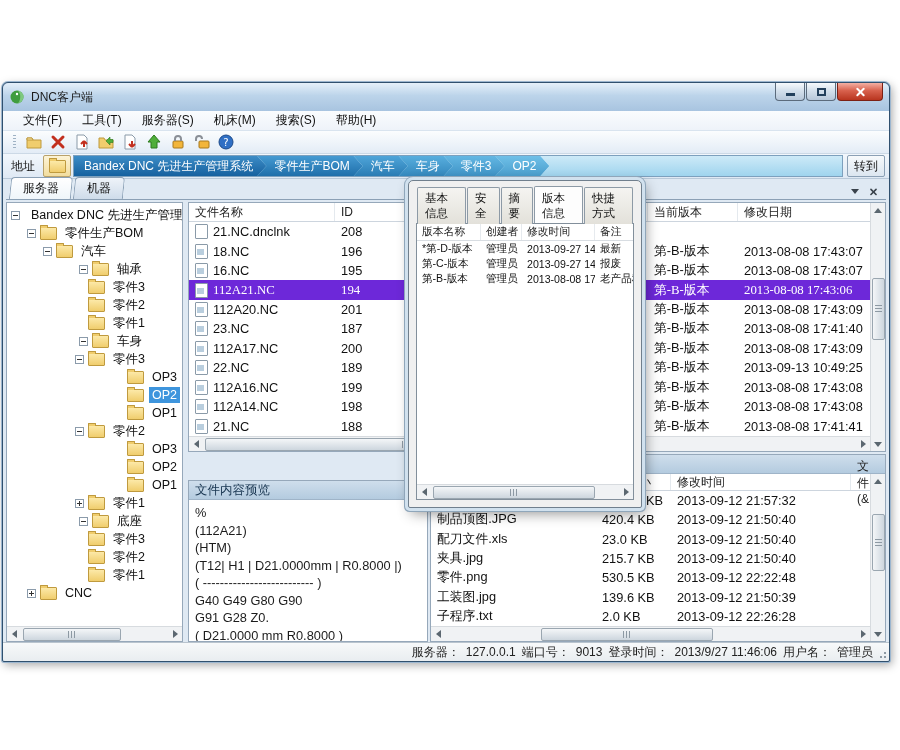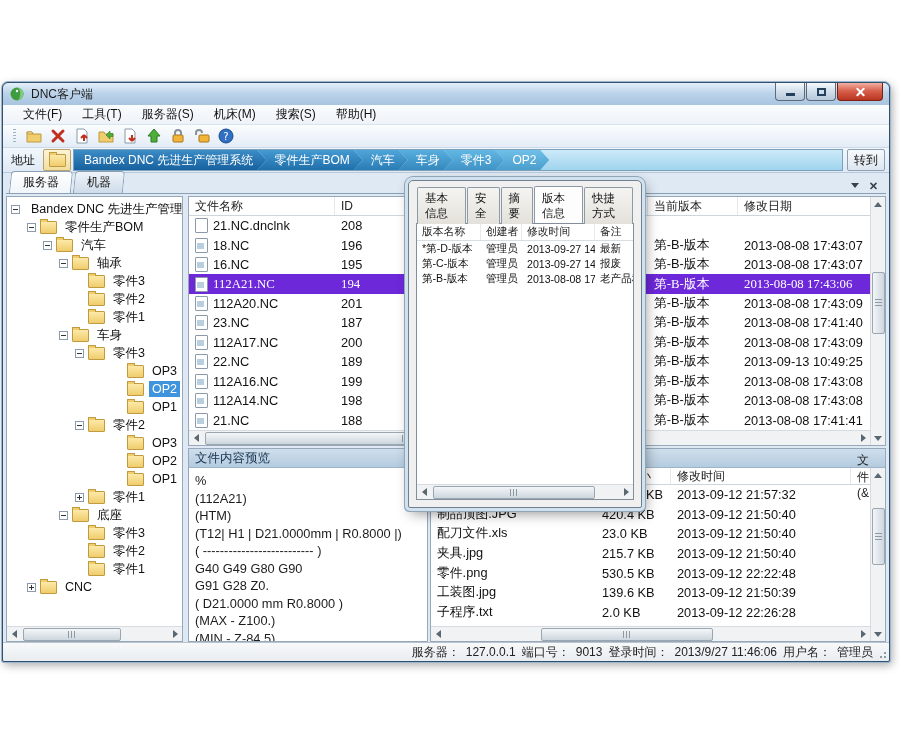--- a/index.html
+++ b/index.html
@@ -4,21 +4,21 @@
 <style>
   html,body{margin:0;padding:0;}
   body{width:900px;height:750px;background:#ffffff;font-family:"Liberation Sans","DejaVu Sans",sans-serif;position:relative;overflow:hidden;}
   .stage{position:absolute;inset:0;}
 
   
   .window{position:absolute;left:2px;top:82px;width:886px;height:578px;
     background:#bdd2e8;border:1px solid #30506e;border-radius:6px 6px 2px 2px;
     box-shadow:0 0 0 1px #9cb6cf,2px 3px 10px rgba(0,0,0,.35);
     display:flex;flex-direction:column;}
-  .titlebar{height:22px;display:flex;align-items:center;padding:0 6px;
+  .titlebar{height:28px;display:flex;align-items:center;padding:0 6px;
     background:linear-gradient(#e5f0fa,#bcd4ea 45%,#a8c4e0);border-radius:6px 6px 0 0;}
   .app-title{font-size:12px;color:#1c1c1c;margin-left:6px;}
   .win-buttons{margin-left:auto;display:flex;align-self:flex-start;}
   .win-btn{width:28px;height:17px;border:1px solid #5b6b7c;border-top:none;border-radius:0 0 4px 4px;
     background:linear-gradient(#f6fafd,#d4e0ec 45%,#b7c8da);display:flex;align-items:center;justify-content:center;margin-left:1px;}
   .win-btn.close{width:44px;background:linear-gradient(#f3b0a4,#d8614d 45%,#b8351f);border-color:#7c2014;}
   .g-min{width:9px;height:3px;background:#23405c;margin-top:6px;}
   .g-max{width:9px;height:8px;border:2px solid #23405c;box-sizing:border-box;background:transparent;}
 
   
@@ -54,21 +54,21 @@
 
   .body-row{flex:1;display:flex;min-height:0;border-top:1px solid #8ba0b5;background:#dfe9f3;padding-top:2px;}
   .panel{background:#fff;border:1px solid #96a8ba;box-sizing:border-box;}
   .tree-panel{width:177px;display:flex;flex-direction:column;min-height:0;}
   .splitter{width:5px;}
   .right-stack{flex:1;display:flex;flex-direction:column;min-width:0;}
 
   
   .tree-body{flex:1;overflow:hidden;padding-top:3px;}
   .trow{height:18px;display:flex;align-items:center;font-size:12.5px;color:#111;white-space:nowrap;}
-  .lvl0{padding-left:4px;} .lvl1{padding-left:20px;} .lvl2{padding-left:36px;} .lvl3{padding-left:52px;} .lvl4{padding-left:68px;} .lvl5{padding-left:107px;}
+  .lvl0{padding-left:4px;} .lvl1{padding-left:20px;} .lvl2{padding-left:36px;} .lvl3{padding-left:72px;} .lvl4{padding-left:68px;} .lvl5{padding-left:107px;}
   .exp{width:9px;height:9px;box-sizing:border-box;border:1px solid #8b9bab;background:#fff;position:relative;flex:0 0 9px;}
   .exp.minus::after{content:"";position:absolute;left:1px;right:1px;top:3px;height:1px;background:#333;}
   .exp.plus::after{content:"";position:absolute;left:1px;right:1px;top:3px;height:1px;background:#333;}
   .exp.plus::before{content:"";position:absolute;top:1px;bottom:1px;left:3px;width:1px;background:#333;}
   .exp.none{border:none;background:transparent;}
   .fold{width:15px;height:11px;background:linear-gradient(#fce9a8,#f0cd6d);border:1px solid #bf9a3e;border-radius:1px;position:relative;margin:0 5px 0 4px;flex:0 0 15px;}
   .fold::before{content:"";position:absolute;top:-3px;left:-1px;width:6px;height:2px;background:#f0cd6d;border:1px solid #bf9a3e;border-bottom:none;border-radius:1px 1px 0 0;}
   .tlabel{padding:1px 3px;}
   .tlabel.sel{background:#3e95dd;color:#fff;}
   .hscroll{height:14px;background:#f0f2f4;border-top:1px solid #d7dbdf;display:flex;align-items:center;position:relative;}
@@ -91,21 +91,21 @@
   .fl-header .hc{font-size:12px;color:#222;padding:0 2px 0 6px;border-right:1px solid #e4e9ee;height:18px;display:flex;align-items:center;}
   .frow{height:19.6px;font-size:12.8px;color:#111;}
   .frow>div{padding-left:6px;display:flex;align-items:center;height:100%;}
   .frow.sel{background:#6d28d9;color:#fff;font-family:Liberation Serif, serif;}
   .ficon{width:11px;height:13px;background:#fff;border:1px solid #8a9aa8;border-radius:1px;position:relative;margin-right:5px;flex:0 0 11px;}
   .ficon.nc::after{content:"";position:absolute;left:1px;top:4px;width:7px;height:6px;background:#b9cede;}
   .fl-hscroll{margin-top:auto;}
 
   
   .bottom-row{flex:1;display:flex;min-height:0;margin-top:2px;}
-  .preview-panel{width:240px;display:flex;flex-direction:column;margin-right:2px;}
+  .preview-panel{width:240px;display:flex;flex-direction:column;margin-right:2px;margin-top:26px;}
   .band{height:18px;background:linear-gradient(#cfdeec,#b4cbdf);border-bottom:1px solid #9fb4c8;display:flex;align-items:center;padding-left:6px;font-size:12.5px;color:#17344f;}
   .prev-body{flex:1;padding:4px 6px;font-size:12.8px;line-height:17.5px;color:#1c1c1c;white-space:pre;overflow:hidden;}
   .related-panel{flex:1;display:flex;flex-direction:column;min-width:0;}
   .rel-mid{flex:1;display:flex;min-height:0;}
   .rel-main{flex:1;display:flex;flex-direction:column;min-width:0;}
   .rel-grid{display:grid;grid-template-columns:165px 75px 180px 1fr;align-items:center;}
   .rel-header{height:16px;border-bottom:1px solid #cdd5de;}
   .rel-header .hc{font-size:12px;color:#222;padding-left:6px;border-right:1px solid #e4e9ee;height:16px;display:flex;align-items:center;}
   .rel-header .hc.size-h{padding-left:31px;}
   .rrow{height:19.6px;font-size:12.8px;color:#111;}

